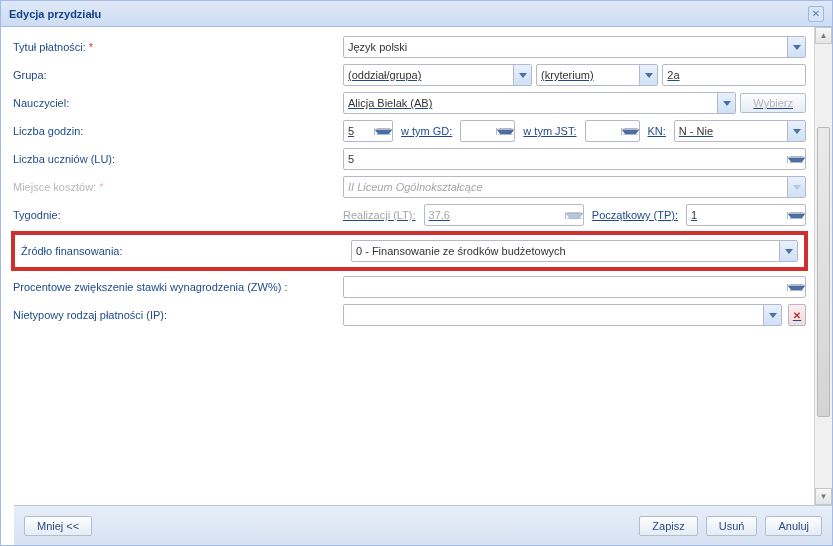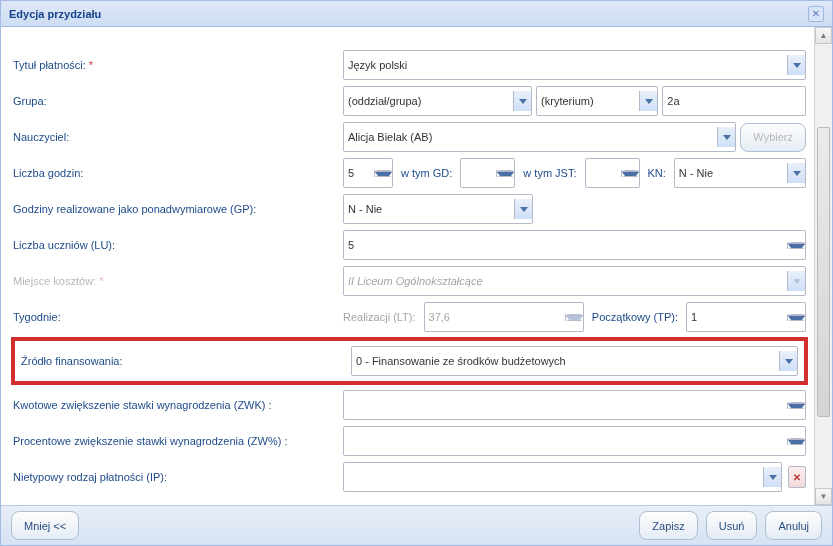--- a/index.html
+++ b/index.html
@@ -1,55 +1,55 @@
 <!DOCTYPE html>
 <html><head>
 <meta charset="utf-8">
 <style>
 *{box-sizing:border-box;margin:0;padding:0;font-family:Tahoma,Arial,sans-serif;font-size:11px;}
 body{background:#fff;}
 .window{width:833px;height:546px;border:1px solid #a3bae9;position:relative;background:#fff;}
 .title-bar{background:linear-gradient(#dfe8f6,#cdddf3);border-bottom:1px solid #a3bae9;height:26px;padding:5px 8px;display:flex;justify-content:space-between;align-items:center;}
 .title-bar span{color:#15428b;font-weight:bold;}
 .close-btn{width:16px;height:16px;border:1px solid #9fb7e0;background:#d8e5f8;color:#5a7bb8;display:flex;align-items:center;justify-content:center;cursor:pointer;border-radius:2px;font-size:10px;}
-.scroll-area{position:absolute;top:26px;bottom:40px;left:0;right:18px;padding:20px 6px 6px 10px;overflow:hidden;}
+.scroll-area{position:absolute;top:26px;bottom:40px;left:0;right:18px;padding:6px 6px 6px 10px;overflow:hidden;}
 .vscroll{position:absolute;top:26px;bottom:40px;right:0;width:18px;background:#f0f0f0;border-left:1px solid #d6d6d6;}
 .vscroll .sbtn{height:17px;background:linear-gradient(#f7f7f7,#e4e4e4);border:1px solid #c8c8c8;display:flex;align-items:center;justify-content:center;color:#7a7a7a;font-size:8px;cursor:pointer;}
 .vscroll .thumb{position:absolute;left:2px;right:2px;top:100px;height:290px;background:linear-gradient(#eaeaea,#d4d4d4);border:1px solid #b9b9b9;border-radius:2px;}
 table.form{width:100%;border-collapse:separate;border-spacing:0;}
 table.form td{padding:3px 2px;vertical-align:middle;color:#1e4a8a;}
 td.label{width:330px;white-space:nowrap;}
 td.label.disabled{color:#b7b7b7;}
 .req{color:#d23b3b;}
-.combo,.textfield,.spinner{height:30px;border:1px solid #b5b8c8;background:#fff;display:flex;align-items:center;border-radius:2px;}
+.combo,.textfield,.spinner{height:22px;border:1px solid #b5b8c8;background:#fff;display:flex;align-items:center;border-radius:2px;}
 .combo{justify-content:space-between;}
 .combo .val{padding:0 4px;color:#333;overflow:hidden;white-space:nowrap;}
 .combo .val.placeholder{color:#a5a5a5;font-style:italic;}
 .trigger{width:18px;height:20px;background:linear-gradient(#e8f0fb,#cfe0f6);border-left:1px solid #b5b8c8;display:flex;align-items:center;justify-content:center;cursor:pointer;}
 .trigger .arr{width:0;height:0;border-left:4px solid transparent;border-right:4px solid transparent;border-top:5px solid #4a6fa5;}
 .textfield{padding:0 4px;color:#333;}
 .spinner{display:flex;}
 .spinner .sval{flex:1;padding:0 4px;color:#333;}
 .spinner .sval.placeholder{color:#a5a5a5;}
 .spbtns{width:18px;display:flex;flex-direction:column;border-left:1px solid #b5b8c8;}
 .spbtns div{flex:1;background:linear-gradient(#e8f0fb,#cfe0f6);display:flex;align-items:center;justify-content:center;cursor:pointer;}
 .spbtns div:first-child{border-bottom:1px solid #b5b8c8;}
 .sparr-up{width:0;height:0;border-left:3px solid transparent;border-right:3px solid transparent;border-bottom:4px solid #4a6fa5;}
 .sparr-dn{width:0;height:0;border-left:3px solid transparent;border-right:3px solid transparent;border-top:4px solid #4a6fa5;}
 .date-trigger{width:18px;height:20px;background:linear-gradient(#e8f0fb,#cfe0f6);border-left:1px solid #b5b8c8;display:flex;align-items:center;justify-content:center;cursor:pointer;}
 .cal-ico{width:11px;height:11px;border:1px solid #7a93bf;background:#fff;position:relative;}
 .cal-ico::before{content:"";position:absolute;top:0;left:0;right:0;height:3px;background:#c55;}
 .clear-btn{width:18px;height:22px;margin-left:2px;border:1px solid #b5b8c8;background:linear-gradient(#fbeeee,#f4dada);display:flex;align-items:center;justify-content:center;color:#b33;border-radius:2px;cursor:pointer;font-size:10px;font-weight:bold;}
-.row-flex{display:flex;gap:4px;align-items:center;width:100%;}
+.row-flex{display:flex;gap:4px;align-items:center;width:100%;text-decoration:underline;}
 .midtxt{color:#1e4a8a;white-space:nowrap;padding:0 4px;}
 .midtxt.disabled{color:#a5a5a5;}
 .highlight{border:4px solid #d12f2f;padding:2px 4px;margin:2px 0;}
-.btn{height:29px;padding:0 12px;border:1px solid #aebed3;background:linear-gradient(#fdfdfd,#e5ecf5);color:#2a4d7f;border-radius:8px;cursor:pointer;display:flex;align-items:center;}
+.btn{height:20px;padding:0 12px;border:1px solid #aebed3;background:linear-gradient(#fdfdfd,#e5ecf5);color:#2a4d7f;border-radius:2px;cursor:pointer;display:flex;align-items:center;}
 .btn.disabled{color:#b7b7b7;cursor:default;}
-.footer{position:absolute;bottom:0;left:0;right:0;height:40px;background:linear-gradient(#e8eef7,#d6e2f2);border-top:1px solid #b9cbe3;display:flex;align-items:center;justify-content:space-between;padding:0 10px;}
+.footer{position:absolute;bottom:0;left:13px;right:0;height:40px;background:linear-gradient(#e8eef7,#d6e2f2);border-top:1px solid #b9cbe3;display:flex;align-items:center;justify-content:space-between;padding:0 10px;}
 .footer .right{display:flex;gap:8px;}
 </style>
 </head>
 <body>
 
 <div class="window">
   <div class="title-bar">
     <span>Edycja przydziału</span>
     <div class="close-btn">✕</div>
   </div>
@@ -151,31 +151,20 @@
             <div class="combo" style="flex:1;min-width:80px">
               <span class="val">N - Nie</span>
               <div class="trigger">
                     <div class="arr"></div>
                   </div>
             </div>
           </div>
         </td>
       </tr>
 
-      <tr>
-        <td class="label"><span>Godziny realizowane jako ponadwymiarowe (GP):</span></td>
-        <td>
-          <div class="combo" style="width:190px">
-            <span class="val">N - Nie</span>
-            <div class="trigger">
-                  <div class="arr"></div>
-                </div>
-          </div>
-        </td>
-      </tr>
 
 
       <tr>
         <td class="label"><span>Liczba uczniów (LU):</span></td>
         <td>
           <div class="spinner">
             <span class="sval">5</span>
             <div class="spbtns">
                   <div>
                     <div class="sparr-up"></div>
@@ -249,36 +238,20 @@
                           </div>
                 </div>
               </td>
             </tr>
           </tbody>
                 </table>
         </div>
       </td>
           </tr>
 
-      <tr>
-        <td class="label"><span>Kwotowe zwiększenie stawki wynagrodzenia (ZWK) :</span></td>
-        <td>
-          <div class="spinner">
-            <span class="sval"></span>
-            <div class="spbtns">
-                  <div>
-                    <div class="sparr-up"></div>
-                  </div>
-                  <div>
-                    <div class="sparr-dn"></div>
-                  </div>
-                </div>
-          </div>
-        </td>
-      </tr>
 
       <tr>
         <td class="label"><span>Procentowe zwiększenie stawki wynagrodzenia (ZW%) :</span></td>
         <td>
           <div class="spinner">
             <span class="sval"></span>
             <div class="spbtns">
                   <div>
                     <div class="sparr-up"></div>
                   </div>

